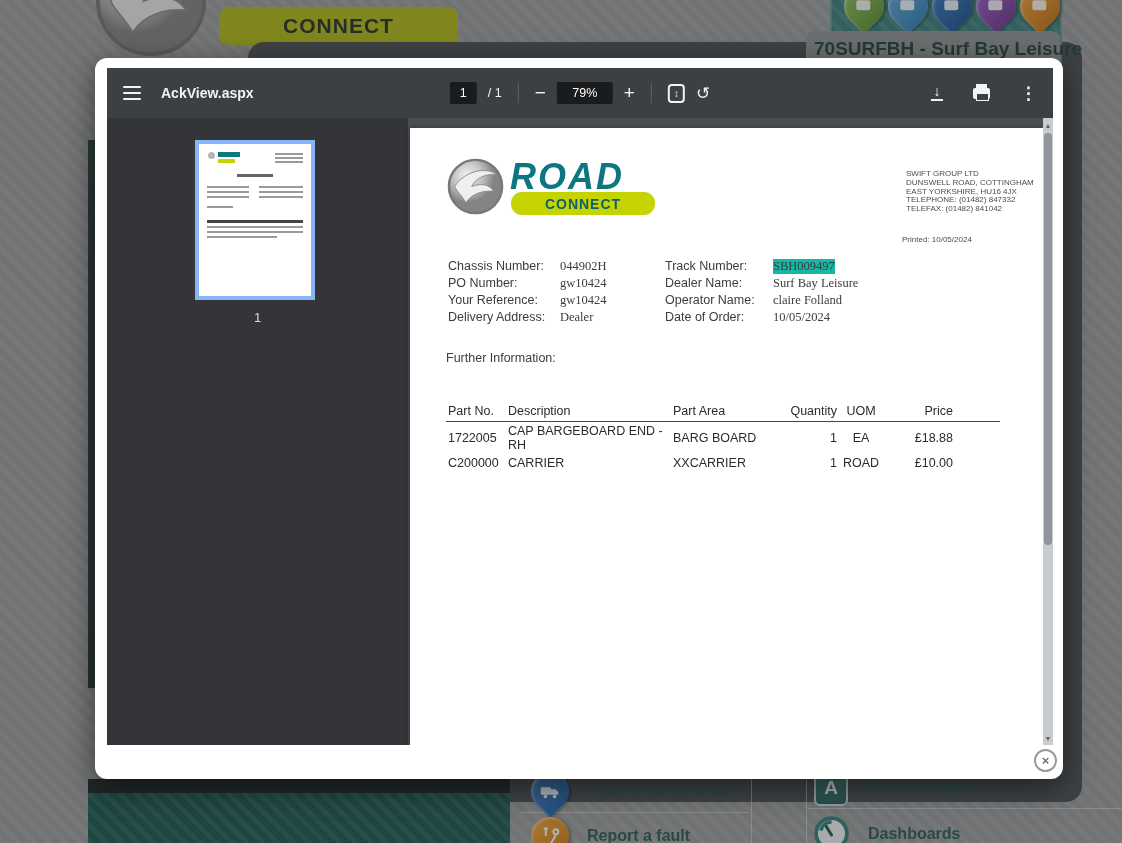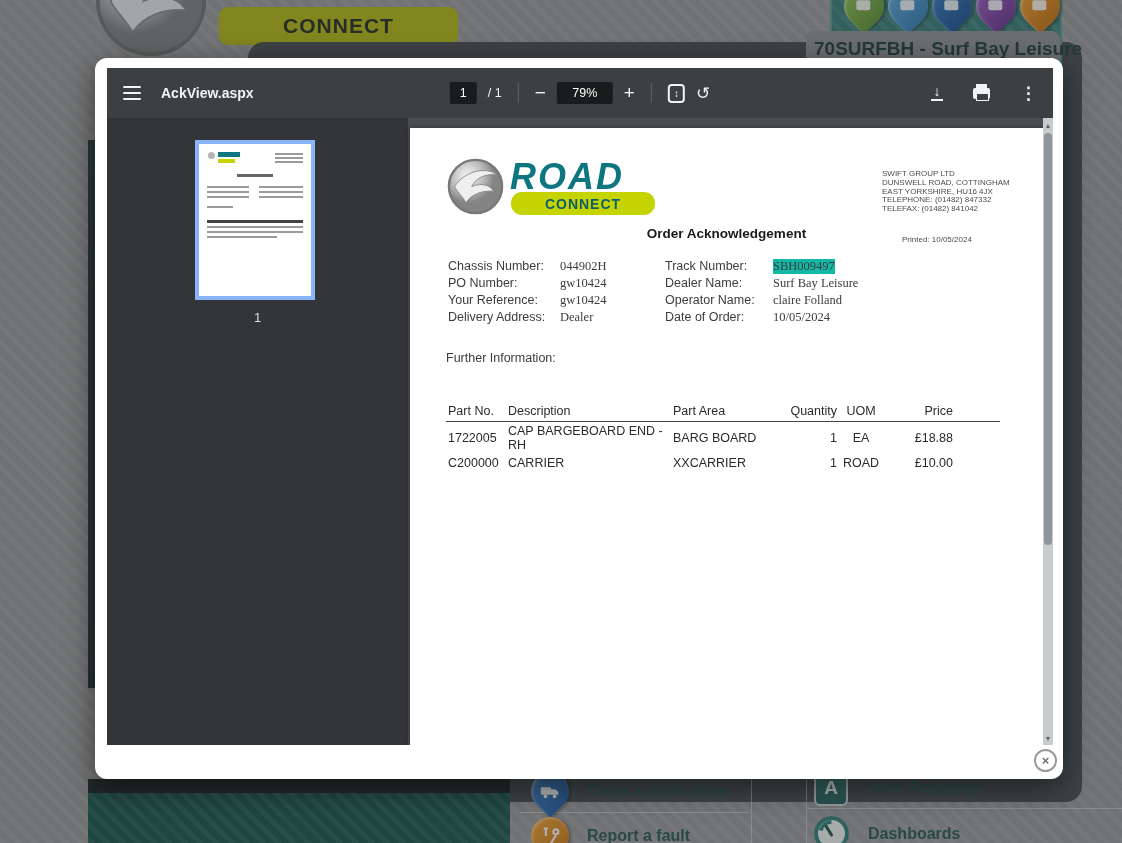--- a/index.html
+++ b/index.html
@@ -101,21 +101,21 @@
         display:flex; align-items:center; justify-content:center; cursor:pointer; background:#c9cccf; }
   .sb-thumb { position:absolute; left:1px; top:15px; width:8px; height:412px; background:#8f959b; border-radius:4px; cursor:pointer; }
 
   
   .doc-logo { position:absolute; left:37px; top:30px; width:57px; height:57px; }
   .doc-brand { position:absolute; left:100px; top:28px; font-size:36px; font-weight:bold; font-style:italic;
         color:#0d7680; letter-spacing:2px; }
   .doc-badge { position:absolute; left:101px; top:64px; width:144px; height:23px; background:#c5d400;
         border-radius:11px; display:flex; align-items:center; justify-content:center;
         color:#0e5f6b; font-weight:bold; font-size:14px; letter-spacing:1px; }
-  .company { position:absolute; left:472px; top:42px; font-size:8px; line-height:8.8px; color:#4d4d4d; }
+  .company { position:absolute; left:496px; top:42px; font-size:8px; line-height:8.8px; color:#4d4d4d; }
   .printed { position:absolute; left:492px; top:107px; font-size:8px; color:#4d4d4d; }
   .doc-title { position:absolute; left:0; top:98px; width:100%; text-align:center;
         font-size:13.5px; font-weight:bold; color:#1a1a1a; }
   .frow { position:absolute; font-size:12.5px; color:#3c3c3c; }
   .frow .lab { position:absolute; left:0; white-space:nowrap; }
   .frow .val { position:absolute; white-space:nowrap;font-family:Liberation Serif, serif; }
   .hl { background:#14b8a6; }
   .further { position:absolute; left:36px; top:223px; font-size:12.5px; color:#3c3c3c; }
   .ptable { position:absolute; left:36px; top:276px; width:554px; border-collapse:collapse;
         font-size:12.5px; color:#2b2b2b; table-layout:fixed; }
@@ -304,21 +304,20 @@
 
             <div class="company">
               <div>SWIFT GROUP LTD</div>
               <div>DUNSWELL ROAD, COTTINGHAM</div>
               <div>EAST YORKSHIRE, HU16 4JX</div>
               <div>TELEPHONE: (01482) 847332</div>
               <div>TELEFAX: (01482) 841042</div>
             </div>
             <div class="printed">Printed: 10/05/2024</div>
 
-            <div class="doc-title">Order Acknowledgement</div>
 
             <div class="frow" style="left:38px; top:131px; width:560px;">
               <span class="lab">Chassis Number:</span>
                 <span class="val" style="left:112px;">044902H</span>
               <span class="lab" style="left:217px;">Track Number:</span>
                 <span class="val hl" style="left:325px;">SBH009497</span>
             </div>
             <div class="frow" style="left:38px; top:148px; width:560px;">
               <span class="lab">PO Number:</span>
                 <span class="val" style="left:112px;">gw10424</span>

